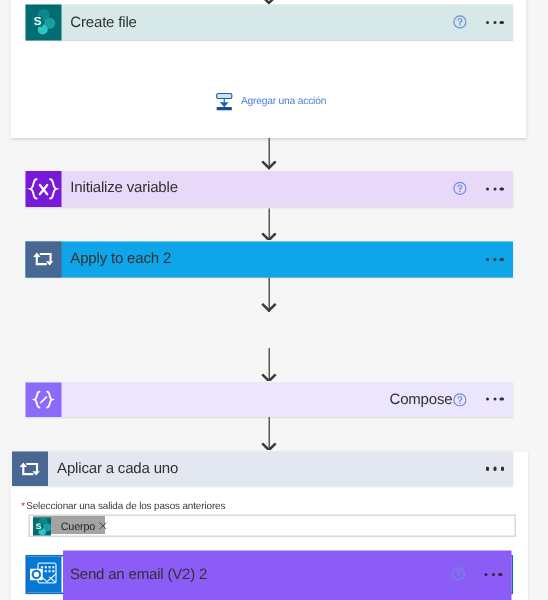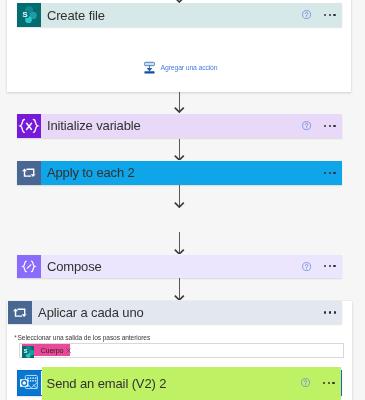--- a/index.html
+++ b/index.html
@@ -3,37 +3,37 @@
 <meta charset="utf-8">
 <style>
   html,body{margin:0;padding:0;}
   body{width:365px;height:400px;background:#f6f6f6;font-family:"Liberation Sans",sans-serif;overflow:hidden;}
   .stage{position:relative;width:365px;height:400px;}
 
   .panel{position:absolute;background:#fff;box-shadow:0 1.2px 2.4px rgba(0,0,0,.14), 0 0 1px rgba(0,0,0,.12);}
 
   .card{position:absolute;display:flex;align-items:center;box-sizing:border-box;box-shadow:0 0.6px 1.2px rgba(0,0,0,.11), 0 0 0.6px rgba(0,0,0,.10);}
   .card .ic{flex:0 0 23.6px;width:23.6px;height:100%;display:flex;align-items:center;justify-content:center;}
-  .card .ttl{flex:1 1 auto;font-size:13px;letter-spacing:-0.12px;color:#323130;padding-left:6.3px;white-space:nowrap;}
+  .card .ttl{flex:1 1 auto;font-size:10px;letter-spacing:-0.12px;color:#323130;padding-left:6.3px;white-space:nowrap;}
   .card .rt{display:flex;align-items:center;}
 
   .dots{width:11.8px;height:11px;display:flex;align-items:center;justify-content:space-between;margin-right:6.4px;}
   .dots i{width:2.2px;height:2.2px;border-radius:50%;background:#2f2f2f;display:block;}
   .helpic{width:9.2px;height:9.2px;margin-right:13.0px;display:block;}
 
   .conn{position:absolute;width:1.2px;background:#5a5857;}
   .ahead{position:absolute;width:11px;height:7px;display:block;}
 
   .linkrow{position:absolute;display:flex;align-items:center;}
   .linkrow .lbl{font-size:6.85px;letter-spacing:-0.14px;color:#4a7ddb;white-space:nowrap;padding-left:5.5px;}
 
   .fieldlabel{position:absolute;font-size:6.6px;letter-spacing:-0.08px;color:#3b3a39;white-space:nowrap;}
   .req{color:#a4262c;}
   .inputbox{position:absolute;background:#fff;border:1px solid #d8d8d8;box-sizing:border-box;}
-  .token{position:absolute;display:flex;align-items:center;background:#ec4899;box-sizing:border-box;}
+  .token{position:absolute;display:flex;align-items:center;background:#a3a3a3;box-sizing:border-box;}
   .token .tk-ic{flex:0 0 12.8px;width:12.8px;height:12.2px;display:block;}
   .token .tk-tx{font-size:7.2px;letter-spacing:-0.1px;color:#242424;padding-left:6.1px;white-space:nowrap;}
   .token .tk-x{padding-left:3.0px;line-height:0;display:flex;align-items:center;}
 </style>
 </head>
 <body>
 
 <div class="stage">
 
   <div class="panel" style="left:7px;top:-20px;width:344px;height:111.5px;"></div>
@@ -140,21 +140,21 @@
   <svg class="ahead" style="left:174.1px;top:202.30px;width:10.6px;height:5.6px;" viewBox="0 0 10.6 5.6">
       <path d="M0.8 0.6 L5.3 5.0 L9.8 0.6" fill="none" stroke="#3d3c3b" stroke-width="1.7" stroke-linecap="butt" stroke-linejoin="miter"></path>
     </svg>
 
 
   <div class="conn" style="left:179px;top:231.8px;height:22.5px;"></div>
   <svg class="ahead" style="left:174.1px;top:248.70px;width:10.6px;height:5.6px;" viewBox="0 0 10.6 5.6">
       <path d="M0.8 0.6 L5.3 5.0 L9.8 0.6" fill="none" stroke="#3d3c3b" stroke-width="1.7" stroke-linecap="butt" stroke-linejoin="miter"></path>
     </svg>
 
-  <div class="card" style="left:17px;top:254.5px;width:325px;height:23.5px;background:#EBE6FD;">
+  <div class="card" style="left:17px;top:254.5px;width:325px;height:23.5px;background:#EBE6FD;text-align:right;">
     <div class="ic" style="background:#8B6BFB;">
       <svg width="23" height="23" viewBox="0 0 23 23" style="overflow:visible">
           <g fill="none" stroke="#fff" stroke-width="1.25" stroke-linecap="round">
             <path d="M9.3 6.1 C7.0 6.1 8.3 10.6 6.0 11.4 C8.3 12.2 7.0 16.7 9.3 16.7"></path>
             <path d="M14.4 6.1 C16.7 6.1 15.4 10.6 17.7 11.4 C15.4 12.2 16.7 16.7 14.4 16.7"></path>
           </g>
           <path d="M13.85 9.0 L10.3 12.55 L9.4 14.25 L11.1 13.35 L14.65 9.8 Z" fill="#fff"></path>
         </svg>
     </div>
     <div class="ttl">Compose</div>
@@ -238,21 +238,21 @@
             <rect x="16.6" y="8.2" width="2.0" height="2.0"></rect>
             <rect x="20.0" y="8.2" width="2.0" height="2.0"></rect>
           </g>
         <path d="M7.2 11.4 L15.3 18.6 L23.4 11.4" fill="none" stroke="#d7eafc" stroke-width="1.15"></path>
         <path d="M23.4 19.6 L17.3 14.3" fill="none" stroke="#d7eafc" stroke-width="1.15"></path>
         <rect x="0.0" y="7.0" width="11.4" height="10.2" rx="0.4" fill="#ffffff"></rect>
         <circle cx="5.7" cy="12.1" r="3.3" fill="none" stroke="#1478cd" stroke-width="1.9"></circle>
         <circle cx="5.7" cy="12.1" r="1.0" fill="#ffffff"></circle>
       </svg>
     </div>
-    <div class="selbody" style="flex:1 1 auto;display:flex;align-items:center;height:33px;background:#bef264;margin-left:1px;">
+    <div class="selbody" style="flex:1 1 auto;display:flex;align-items:center;height:33px;background:#8b5cf6;margin-left:1px;">
       <div class="ttl" style="padding-left:5.0px;">Send an email (V2) 2</div>
       <div class="rt">
         <svg class="helpic" viewBox="0 0 16 16">
             <circle cx="8" cy="8" r="7" fill="none" stroke="#6e8bdd" stroke-width="1.4"></circle>
             <path d="M5.9 6.1a2.1 2.1 0 1 1 2.6 2.1c-.5.2-.6.5-.6 1v.5" fill="none" stroke="#6e8bdd" stroke-width="1.4" stroke-linecap="round"></path>
             <circle cx="7.9" cy="11.7" r=".95" fill="#6e8bdd"></circle>
           </svg>
         <div class="dots">
             <i></i>
             <i></i>

